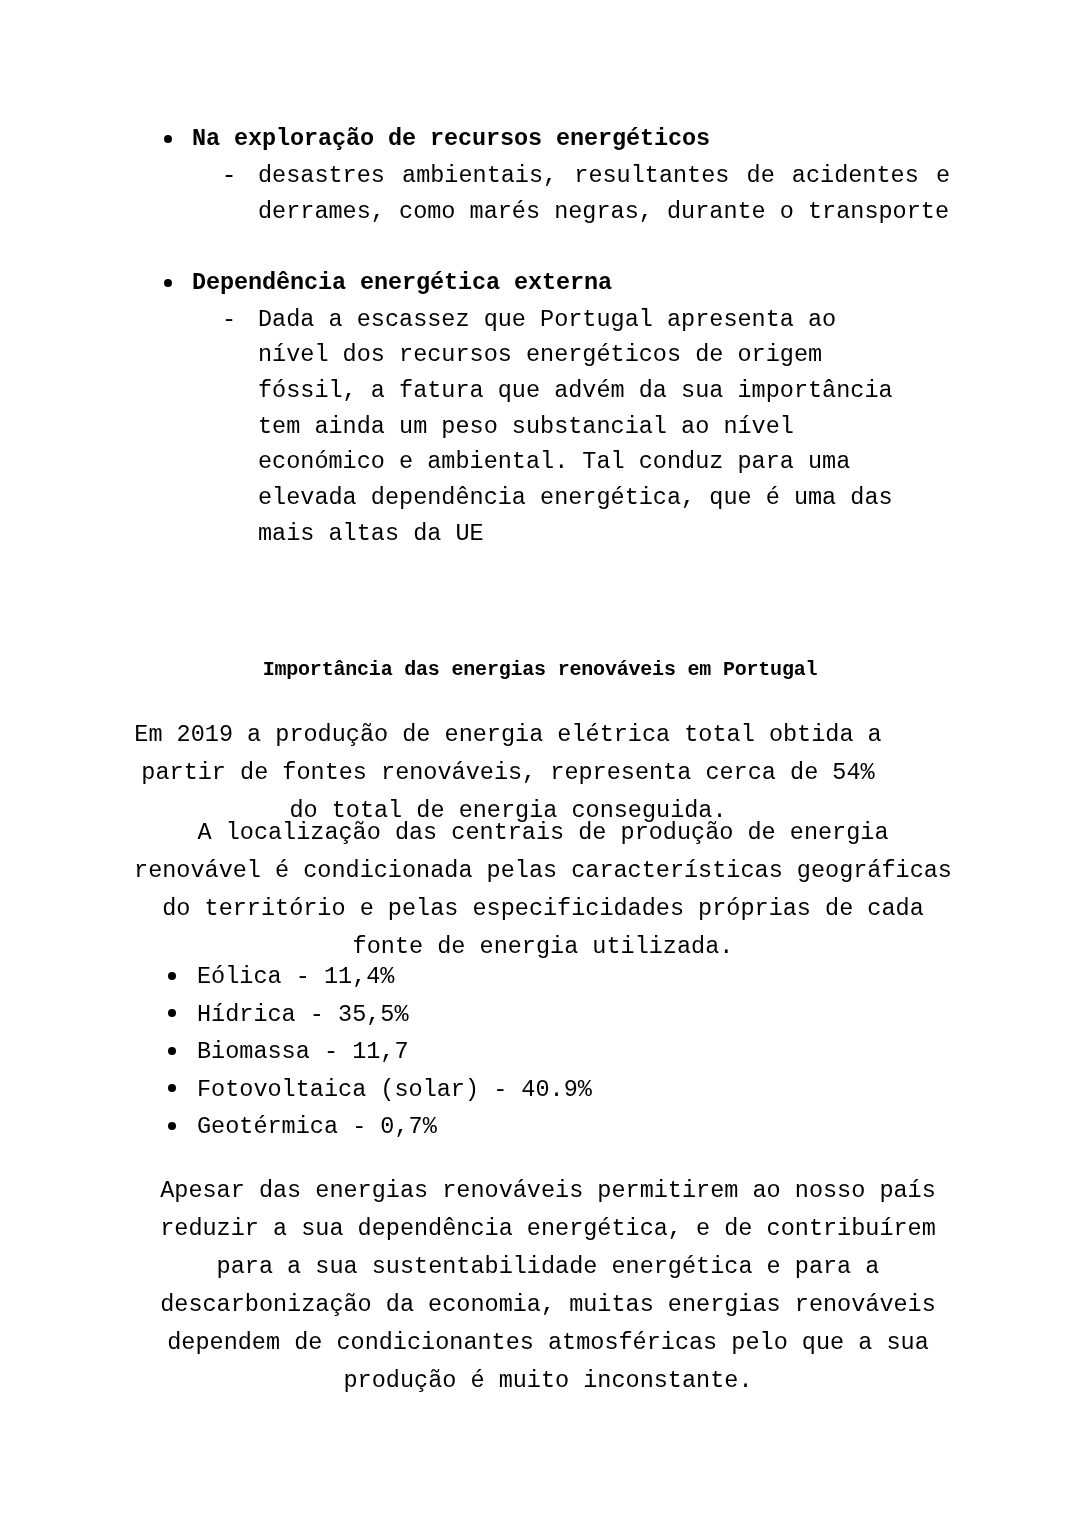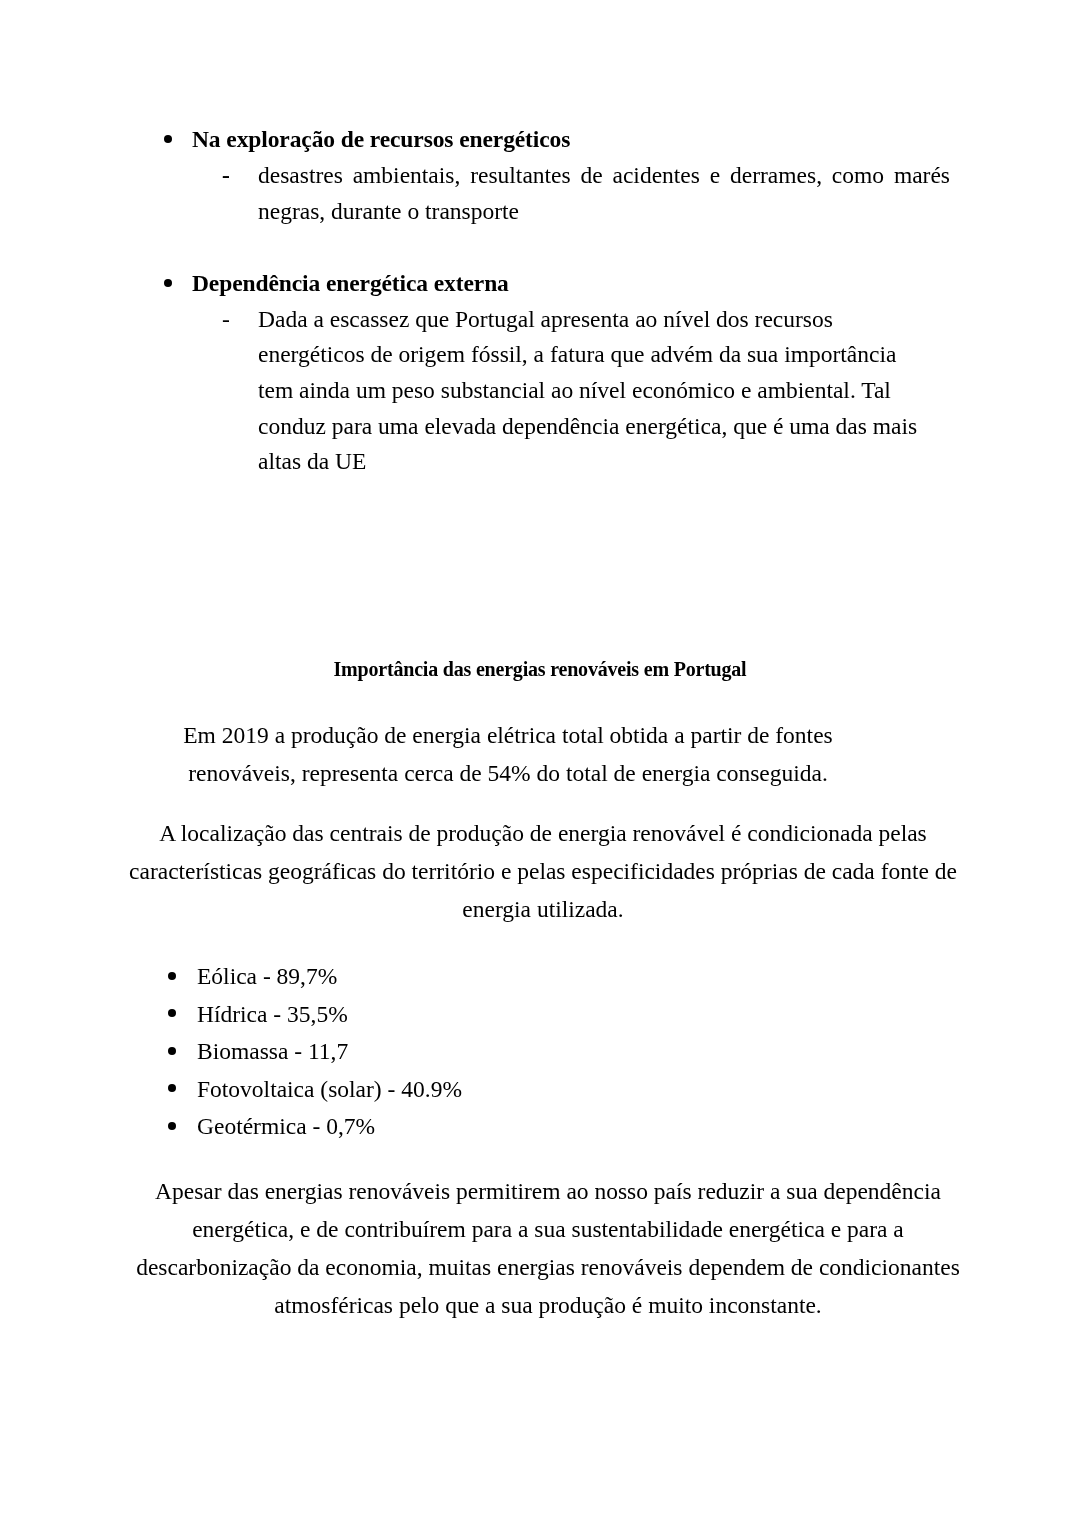--- a/index.html
+++ b/index.html
@@ -8,21 +8,21 @@
     padding: 0;
     background: #ffffff;
   }
   .page {
     position: relative;
     width: 1080px;
     height: 1525px;
     background: #ffffff;
     margin: 0 auto;
     overflow: hidden;
-    font-family: Liberation Serif, serif;
+    font-family: Liberation Mono, monospace;
     color: #000000;
     -webkit-font-smoothing: antialiased;
   }
 
   
   .top-section {
     position: absolute;
     left: 0;
     top: 122px;
     width: 1080px;
@@ -172,21 +172,21 @@
 
   <h1 class="doc-heading">Importância das energias renováveis em Portugal</h1>
 
   <p class="para" id="para-2019">Em 2019 a produção de energia elétrica total obtida a partir de fontes renováveis, representa cerca de 54% do total de energia conseguida.</p>
 
   <p class="para" id="para-local">A localização das centrais de produção de energia renovável é condicionada pelas características geográficas do território e pelas especificidades próprias de cada fonte de energia utilizada.</p>
 
   <ul class="pct-list">
     <li class="pct-item">
       <span class="dot"></span>
-      <span>Eólica - 89,7%</span>
+      <span>Eólica - 11,4%</span>
     </li>
     <li class="pct-item">
       <span class="dot"></span>
       <span>Hídrica - 35,5%</span>
     </li>
     <li class="pct-item">
       <span class="dot"></span>
       <span>Biomassa - 11,7</span>
     </li>
     <li class="pct-item">

